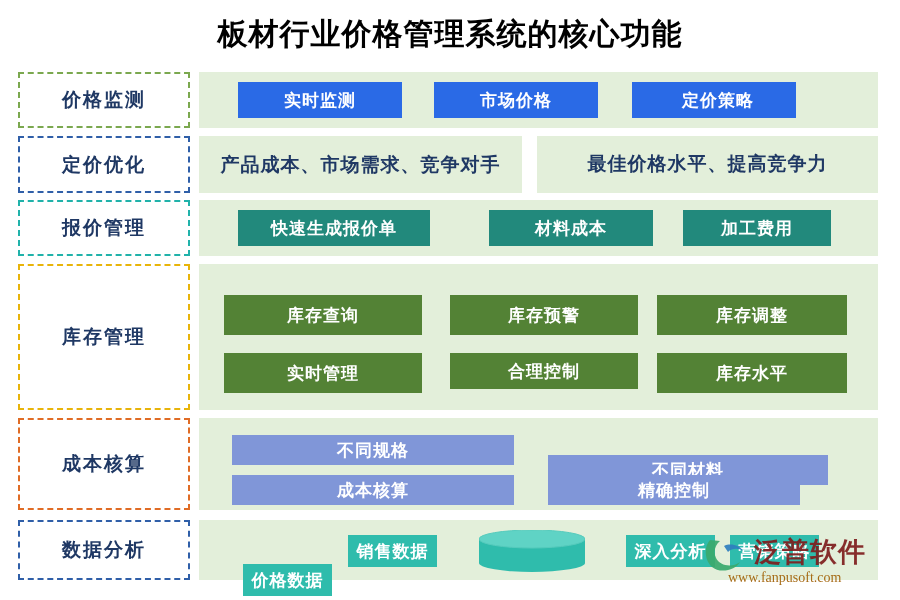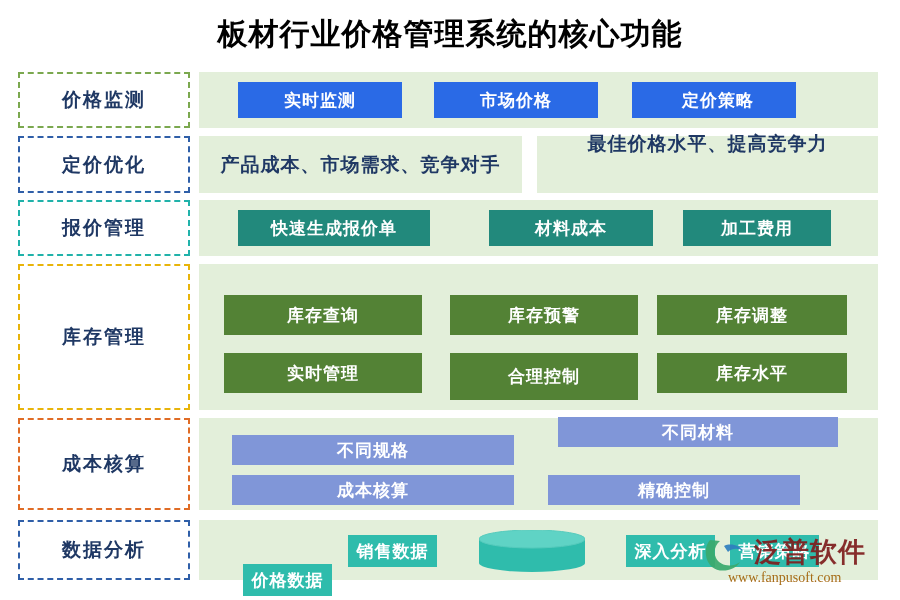--- a/index.html
+++ b/index.html
@@ -144,47 +144,47 @@
   <div class="chip blue" style="left:238px; top:82px; width:164px; height:36px;text-align:right;">实时监测</div>
   <div class="chip blue" style="left:434px; top:82px; width:164px; height:36px;">市场价格</div>
   <div class="chip blue" style="left:632px; top:82px; width:164px; height:36px;padding-left:8px;">定价策略</div>
 
   <div class="label-box" style="top:136px; height:57px; border-color:#2f5fa8;">
     <span class="label-text">定价优化</span>
   </div>
   <div class="panel" style="left:199px; top:136px; width:323px; height:57px;"></div>
   <div class="panel" style="left:537px; top:136px; width:341px; height:57px;"></div>
   <div class="plain-text" style="left:199px; top:136px; width:323px; height:57px;">产品成本、市场需求、竞争对手</div>
-  <div class="plain-text" style="left:537px; top:124px; width:341px; height:40px;text-align:center;">最佳价格水平、提高竞争力</div>
+  <div class="plain-text" style="left:537px; top:144px; width:341px; height:40px;text-align:center;">最佳价格水平、提高竞争力</div>
 
   <div class="label-box" style="top:200px; height:56px; border-color:#20b2aa;">
     <span class="label-text">报价管理</span>
   </div>
   <div class="panel" style="left:199px; top:200px; width:679px; height:56px;"></div>
   <div class="chip teal-dark" style="left:238px; top:210px; width:192px; height:36px;">快速生成报价单</div>
   <div class="chip teal-dark" style="left:489px; top:210px; width:164px; height:36px;">材料成本</div>
   <div class="chip teal-dark" style="left:683px; top:210px; width:148px; height:36px;">加工费用</div>
 
   <div class="label-box" style="top:264px; height:146px; border-color:#e8b40a;">
     <span class="label-text">库存管理</span>
   </div>
   <div class="panel" style="left:199px; top:264px; width:679px; height:146px;"></div>
   <div class="chip green" style="left:224px; top:295px; width:198px; height:40px;">库存查询</div>
   <div class="chip green" style="left:450px; top:295px; width:188px; height:40px;">库存预警</div>
   <div class="chip green" style="left:657px; top:295px; width:190px; height:40px;">库存调整</div>
   <div class="chip green" style="left:224px; top:353px; width:198px; height:40px;">实时管理</div>
-  <div class="chip green" style="left:450px; top:353px; width:188px; height:47px;">合理控制</div>
+  <div class="chip green" style="left:450px; top:353px; width:188px; height:36px;">合理控制</div>
   <div class="chip green" style="left:657px; top:353px; width:190px; height:40px;">库存水平</div>
 
   <div class="label-box" style="top:418px; height:92px; border-color:#e06c25;">
     <span class="label-text">成本核算</span>
   </div>
   <div class="panel" style="left:199px; top:418px; width:679px; height:92px;"></div>
   <div class="chip periwinkle" style="left:232px; top:435px; width:282px; height:30px;">不同规格</div>
-  <div class="chip periwinkle" style="left:548px; top:417px; width:280px; height:30px;margin-left:10px;">不同材料</div>
+  <div class="chip periwinkle" style="left:548px; top:455px; width:280px; height:30px;">不同材料</div>
   <div class="chip periwinkle" style="left:232px; top:475px; width:282px; height:30px;">成本核算</div>
   <div class="chip periwinkle" style="left:548px; top:475px; width:252px; height:30px;">精确控制</div>
 
   <div class="label-box" style="top:520px; height:60px; border-color:#2f5fa8;">
     <span class="label-text">数据分析</span>
   </div>
   <div class="panel" style="left:199px; top:520px; width:679px; height:60px;"></div>
   <div class="chip cyan" style="left:243px; top:564px; width:89px; height:32px;">价格数据</div>
   <div class="chip cyan" style="left:348px; top:535px; width:89px; height:32px;">销售数据</div>
 

